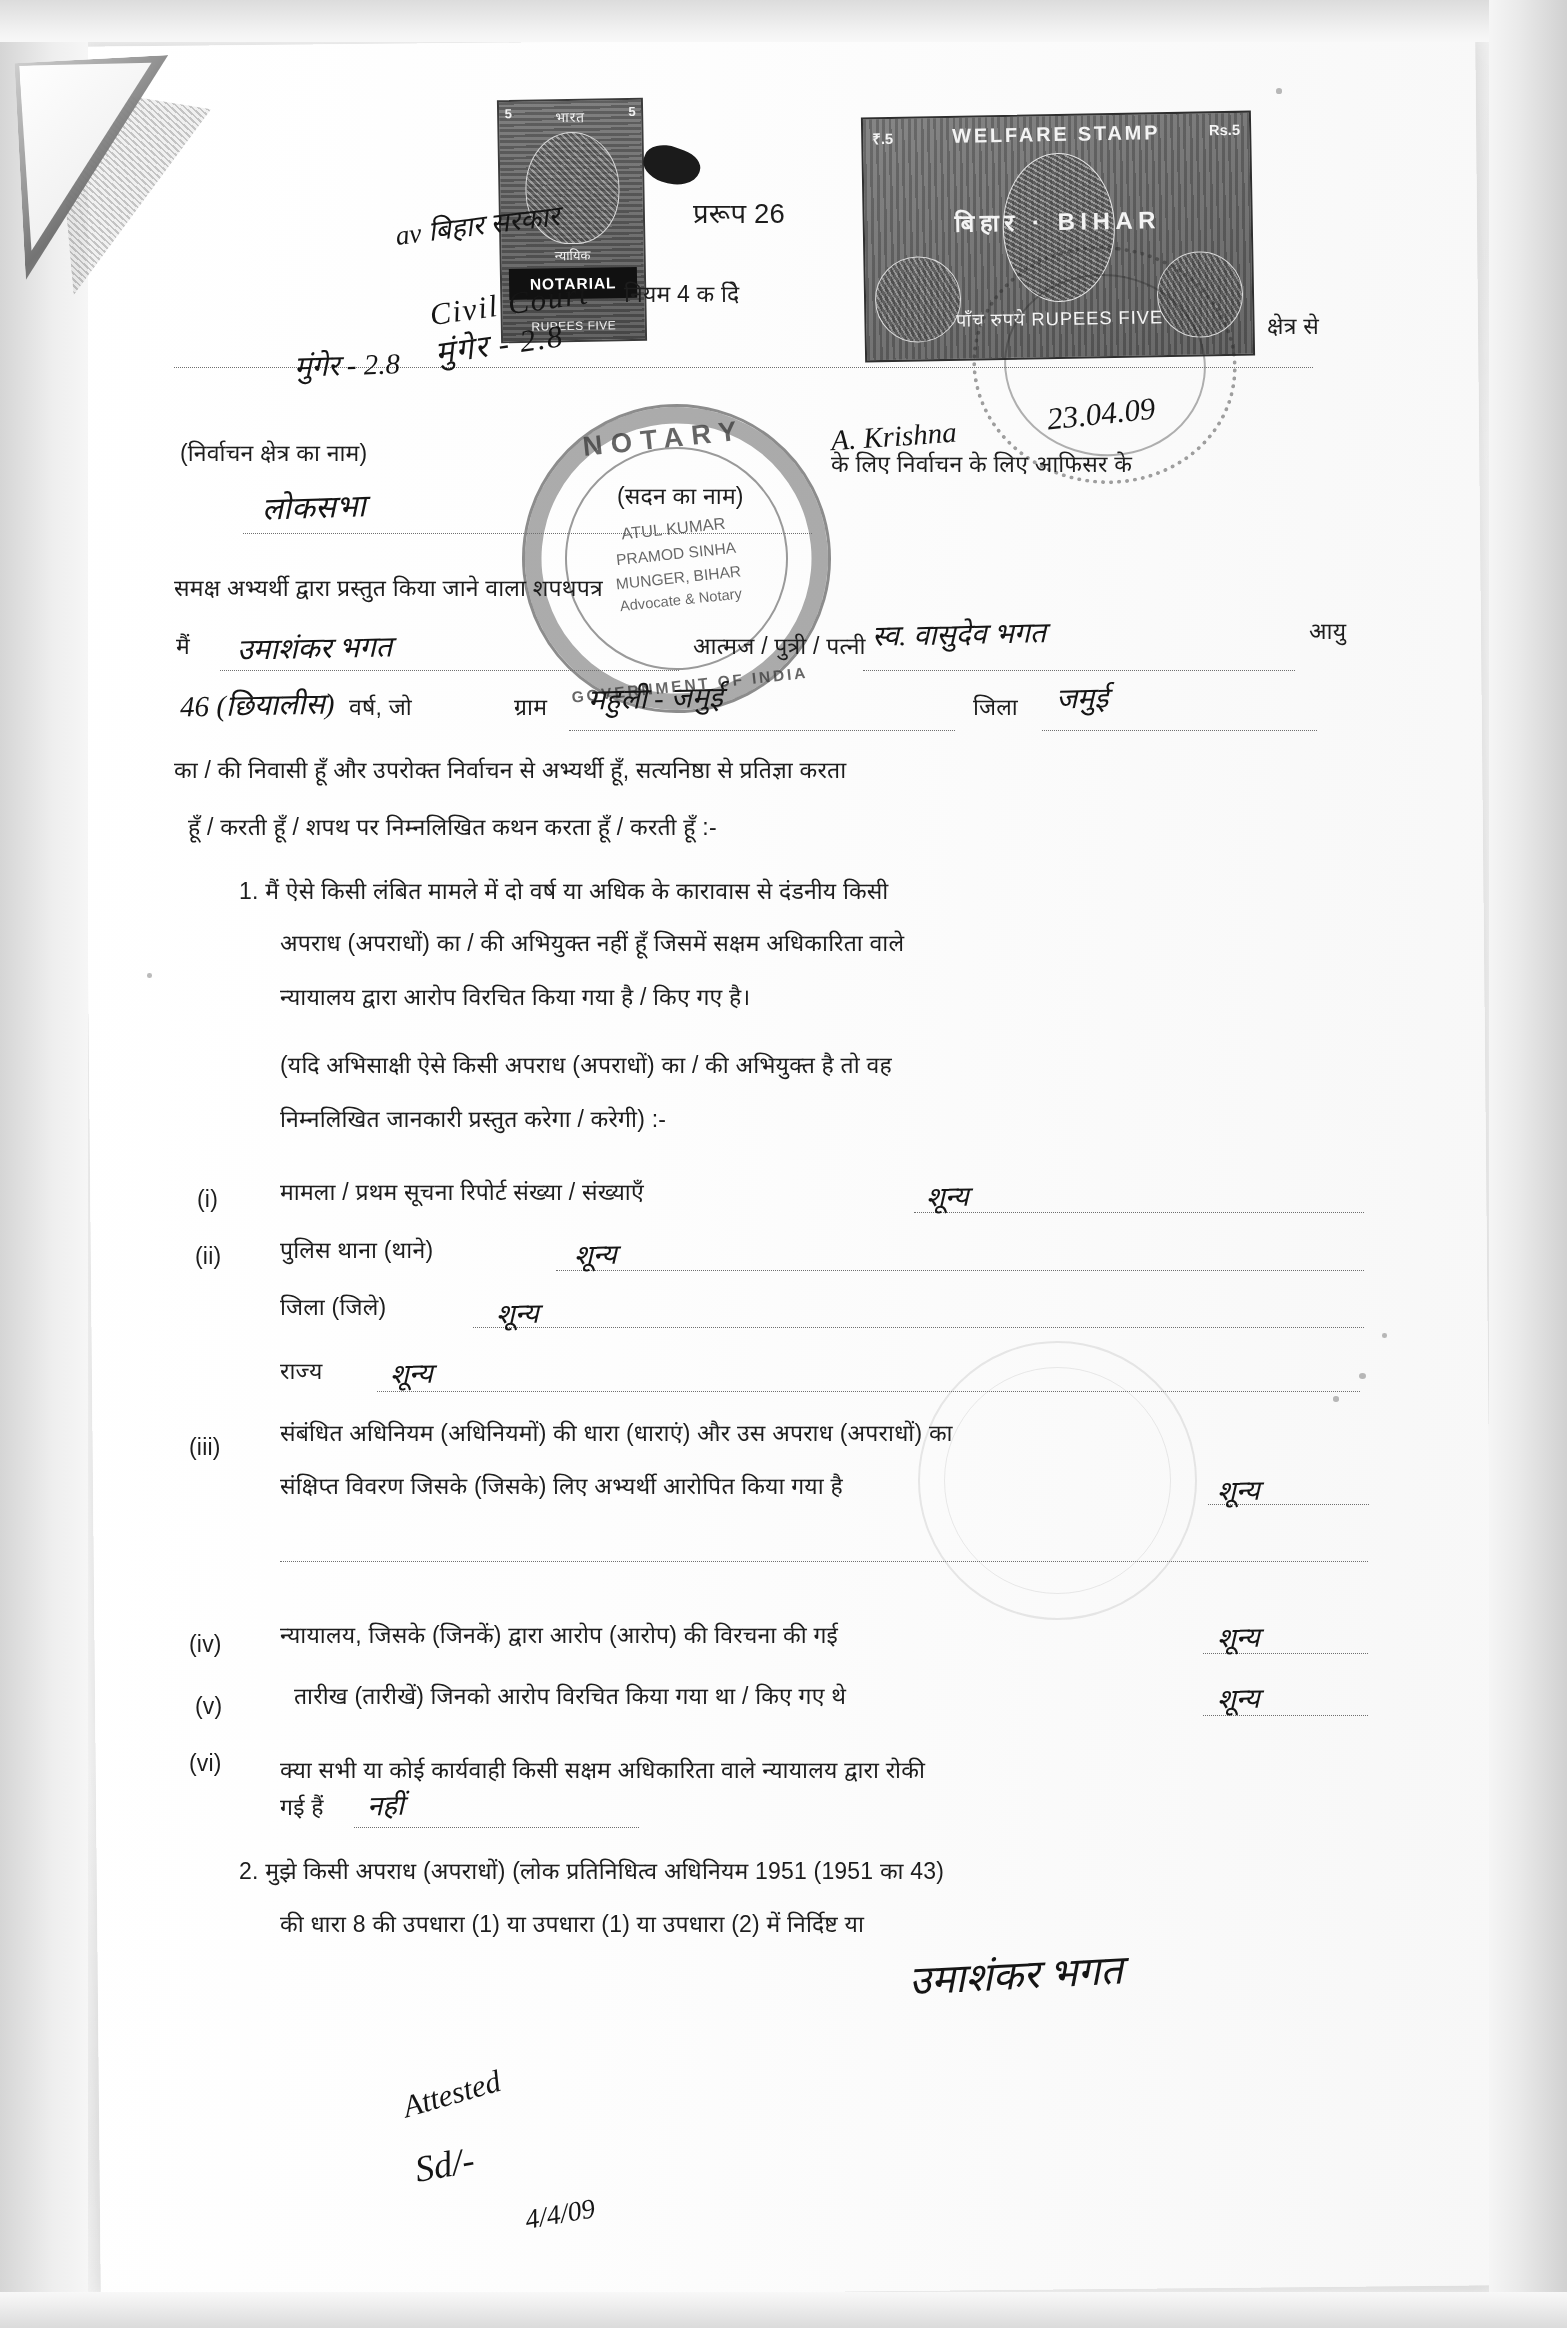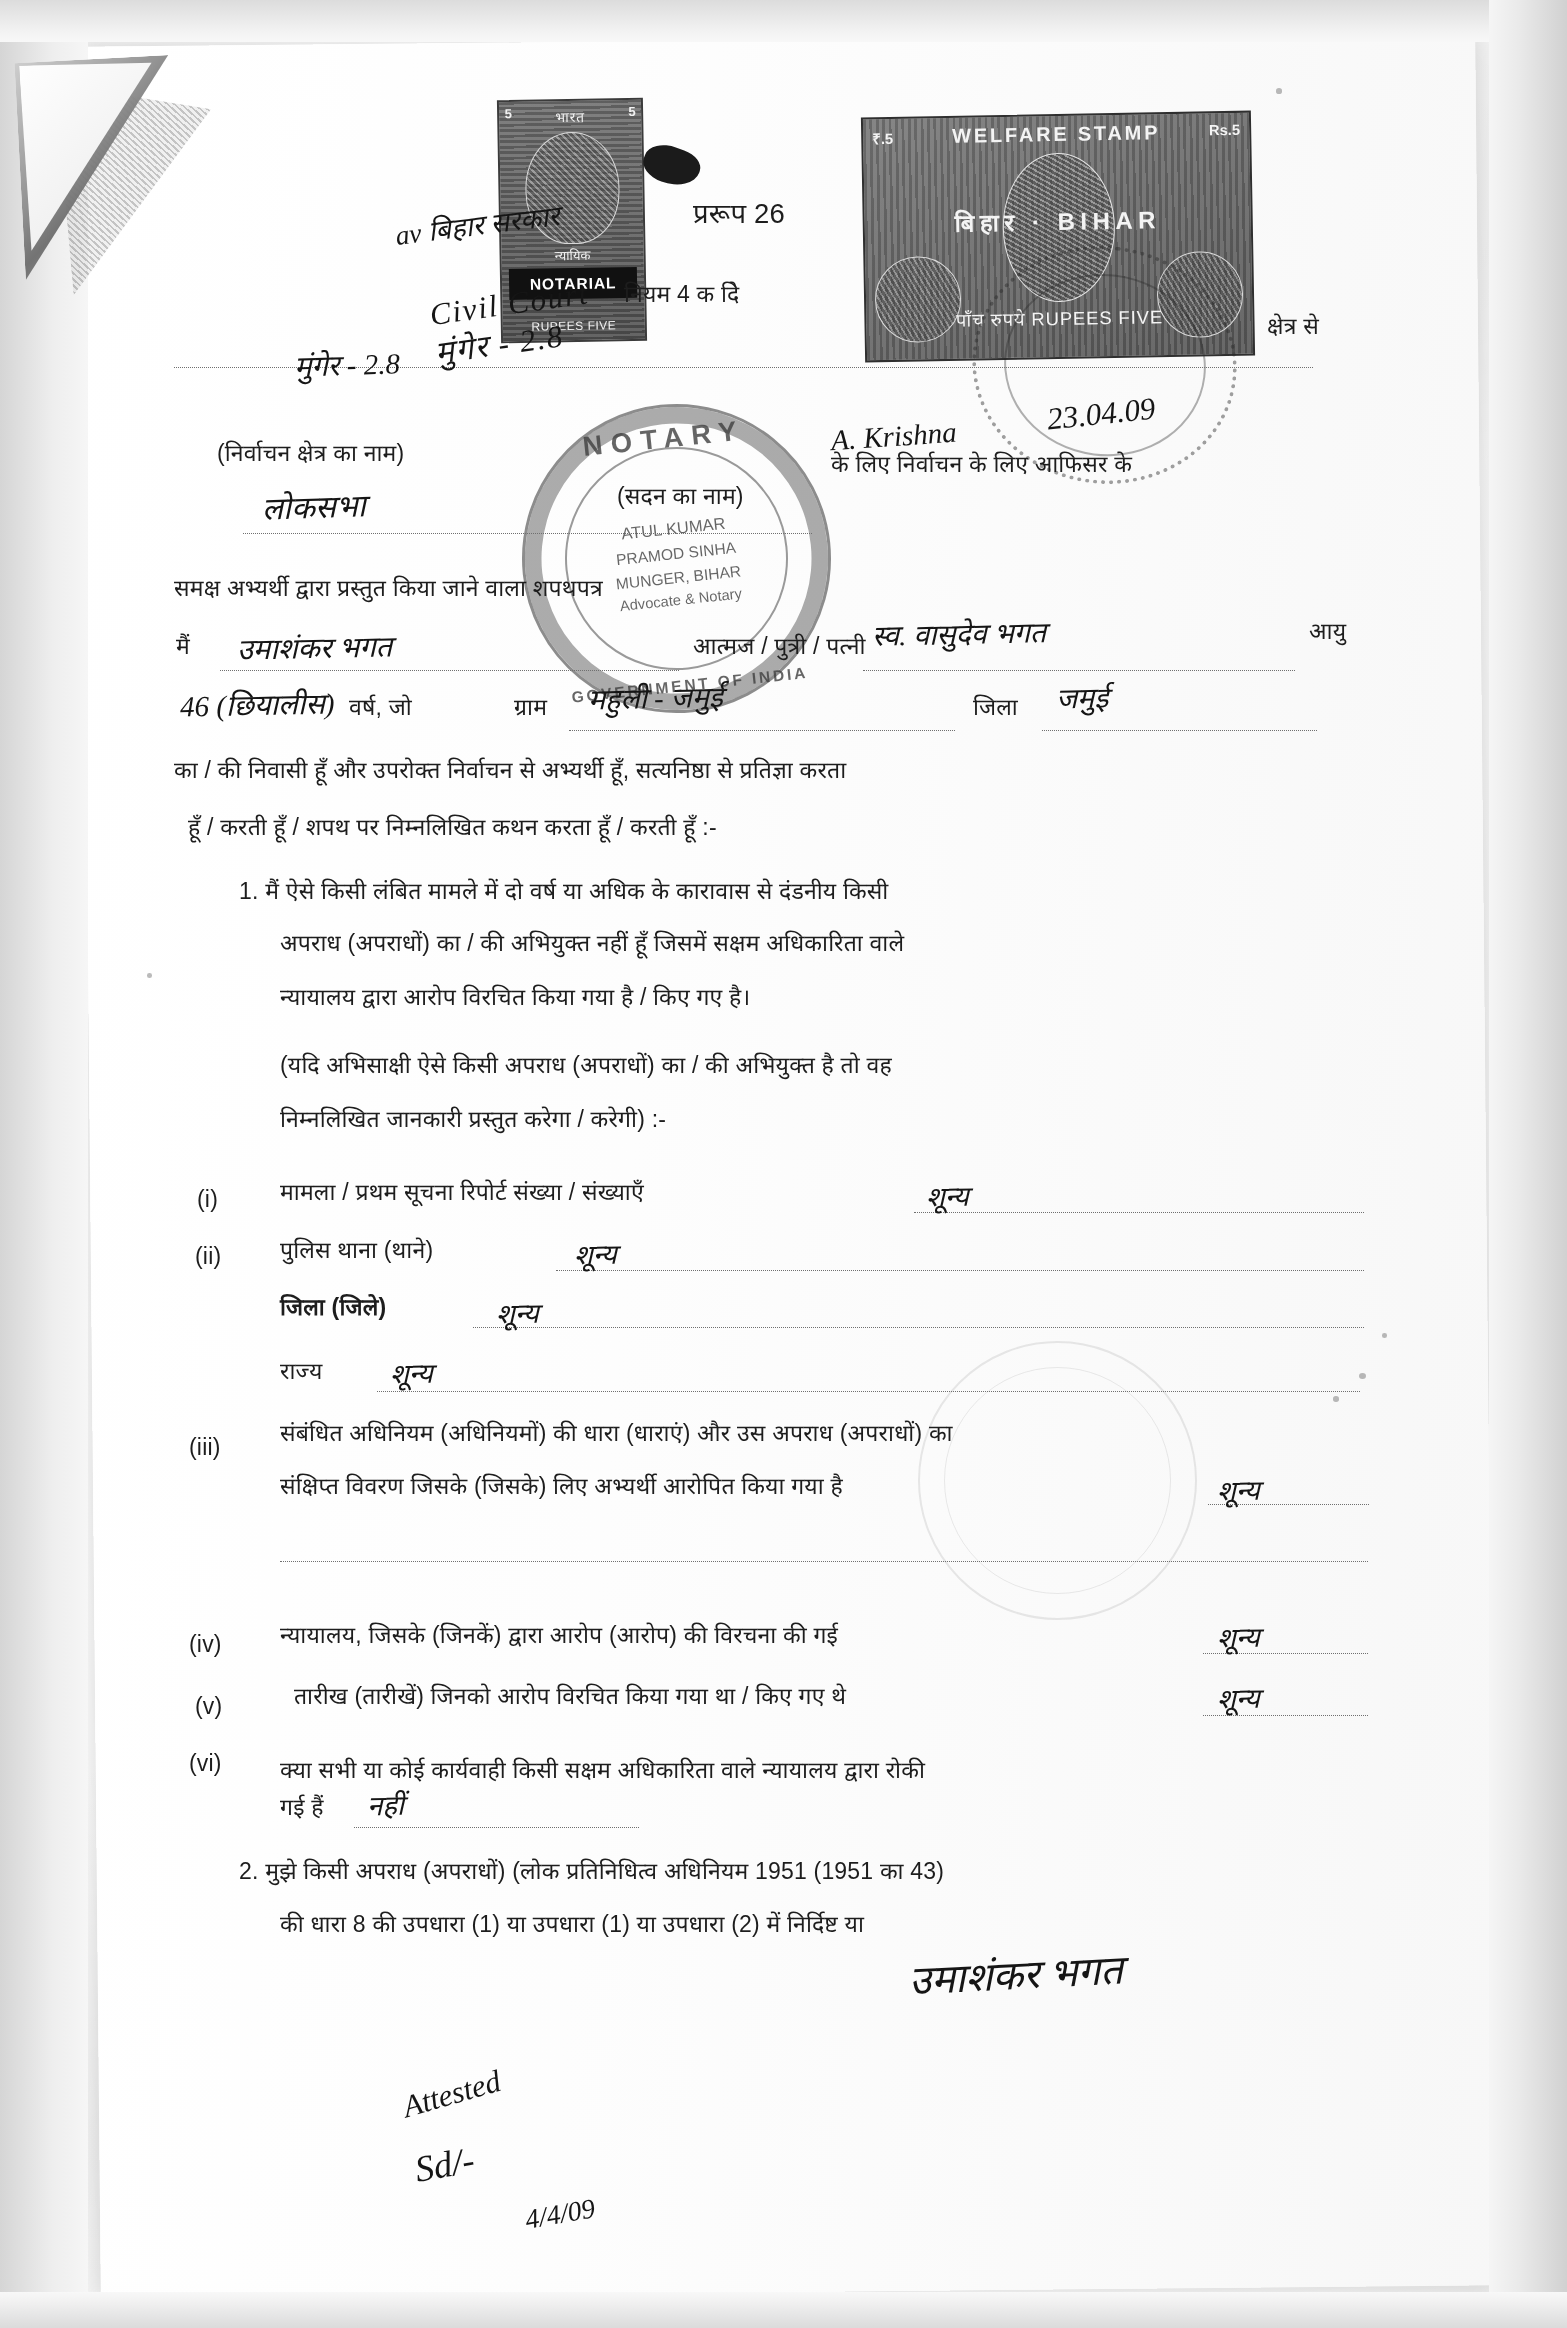--- a/index.html
+++ b/index.html
@@ -246,21 +246,21 @@
   <div id="seal-faint">
     <div class="r2"></div>
   </div>
 
   <div class="txt printed" style="left:693px; top:197px; font-size:27.5px;">प्ररूप 26</div>
   <div class="txt printed" style="left:624px; top:280px;">नियम 4 क देि</div>
   <div class="txt printed" style="left:1267px; top:312px;text-align:right;">क्षेत्र से</div>
 
   <div class="dotline" style="left:174px; top:367px; width:1139px;"></div>
 
-  <div class="txt printed" style="left:180px; top:439px;margin-left:37px;">(निर्वाचन क्षेत्र का नाम)</div>
+  <div class="txt printed" style="left:180px; top:439px;">(निर्वाचन क्षेत्र का नाम)</div>
   <div class="txt printed" style="left:831px; top:450px;">के लिए निर्वाचन के लिए आफिसर के</div>
 
   <div class="dotline" style="left:243px; top:533px; width:569px;"></div>
   <div class="txt printed" style="left:617px; top:482px;">(सदन का नाम)</div>
 
   <div class="txt printed" style="left:174px; top:574px;">समक्ष अभ्यर्थी द्वारा प्रस्तुत किया जाने वाला शपथपत्र</div>
 
   <div class="txt printed" style="left:176px; top:632px;">मैं</div>
   <div class="txt printed" style="left:693px; top:632px;text-align:right;">आत्मज / पुत्री / पत्नी</div>
   <div class="txt printed" style="left:1309px; top:617px;">आयु</div>
@@ -283,21 +283,21 @@
   <div class="txt printed" style="left:280px; top:1105px;">निम्नलिखित जानकारी प्रस्तुत करेगा / करेगी) :-</div>
 
   <div class="txt printed" style="left:197px; top:1185px;">(i)</div>
   <div class="txt printed" style="left:280px; top:1178px;">मामला / प्रथम सूचना रिपोर्ट संख्या / संख्याएँ</div>
   <div class="dotline" style="left:914px; top:1212px; width:450px;"></div>
 
   <div class="txt printed" style="left:195px; top:1242px;">(ii)</div>
   <div class="txt printed" style="left:280px; top:1236px;">पुलिस थाना (थाने)</div>
   <div class="dotline" style="left:556px; top:1270px; width:808px;"></div>
 
-  <div class="txt printed" style="left:280px; top:1293px;font-weight:bold;">जिला (जिले)</div>
+  <div class="txt printed" style="left:280px; top:1293px;">जिला (जिले)</div>
   <div class="dotline" style="left:473px; top:1327px; width:891px;"></div>
 
   <div class="txt printed" style="left:280px; top:1357px;">राज्य</div>
   <div class="dotline" style="left:377px; top:1391px; width:983px;"></div>
 
   <div class="txt printed" style="left:189px; top:1433px;">(iii)</div>
   <div class="txt printed" style="left:280px; top:1419px;">संबंधित अधिनियम (अधिनियमों) की धारा (धाराएं) और उस अपराध (अपराधों) का</div>
   <div class="txt printed" style="left:280px; top:1472px;">संक्षिप्त विवरण जिसके (जिसके) लिए अभ्यर्थी आरोपित किया गया है</div>
   <div class="dotline" style="left:1208px; top:1504px; width:161px;"></div>
   <div class="dotline" style="left:280px; top:1561px; width:1088px;"></div>

